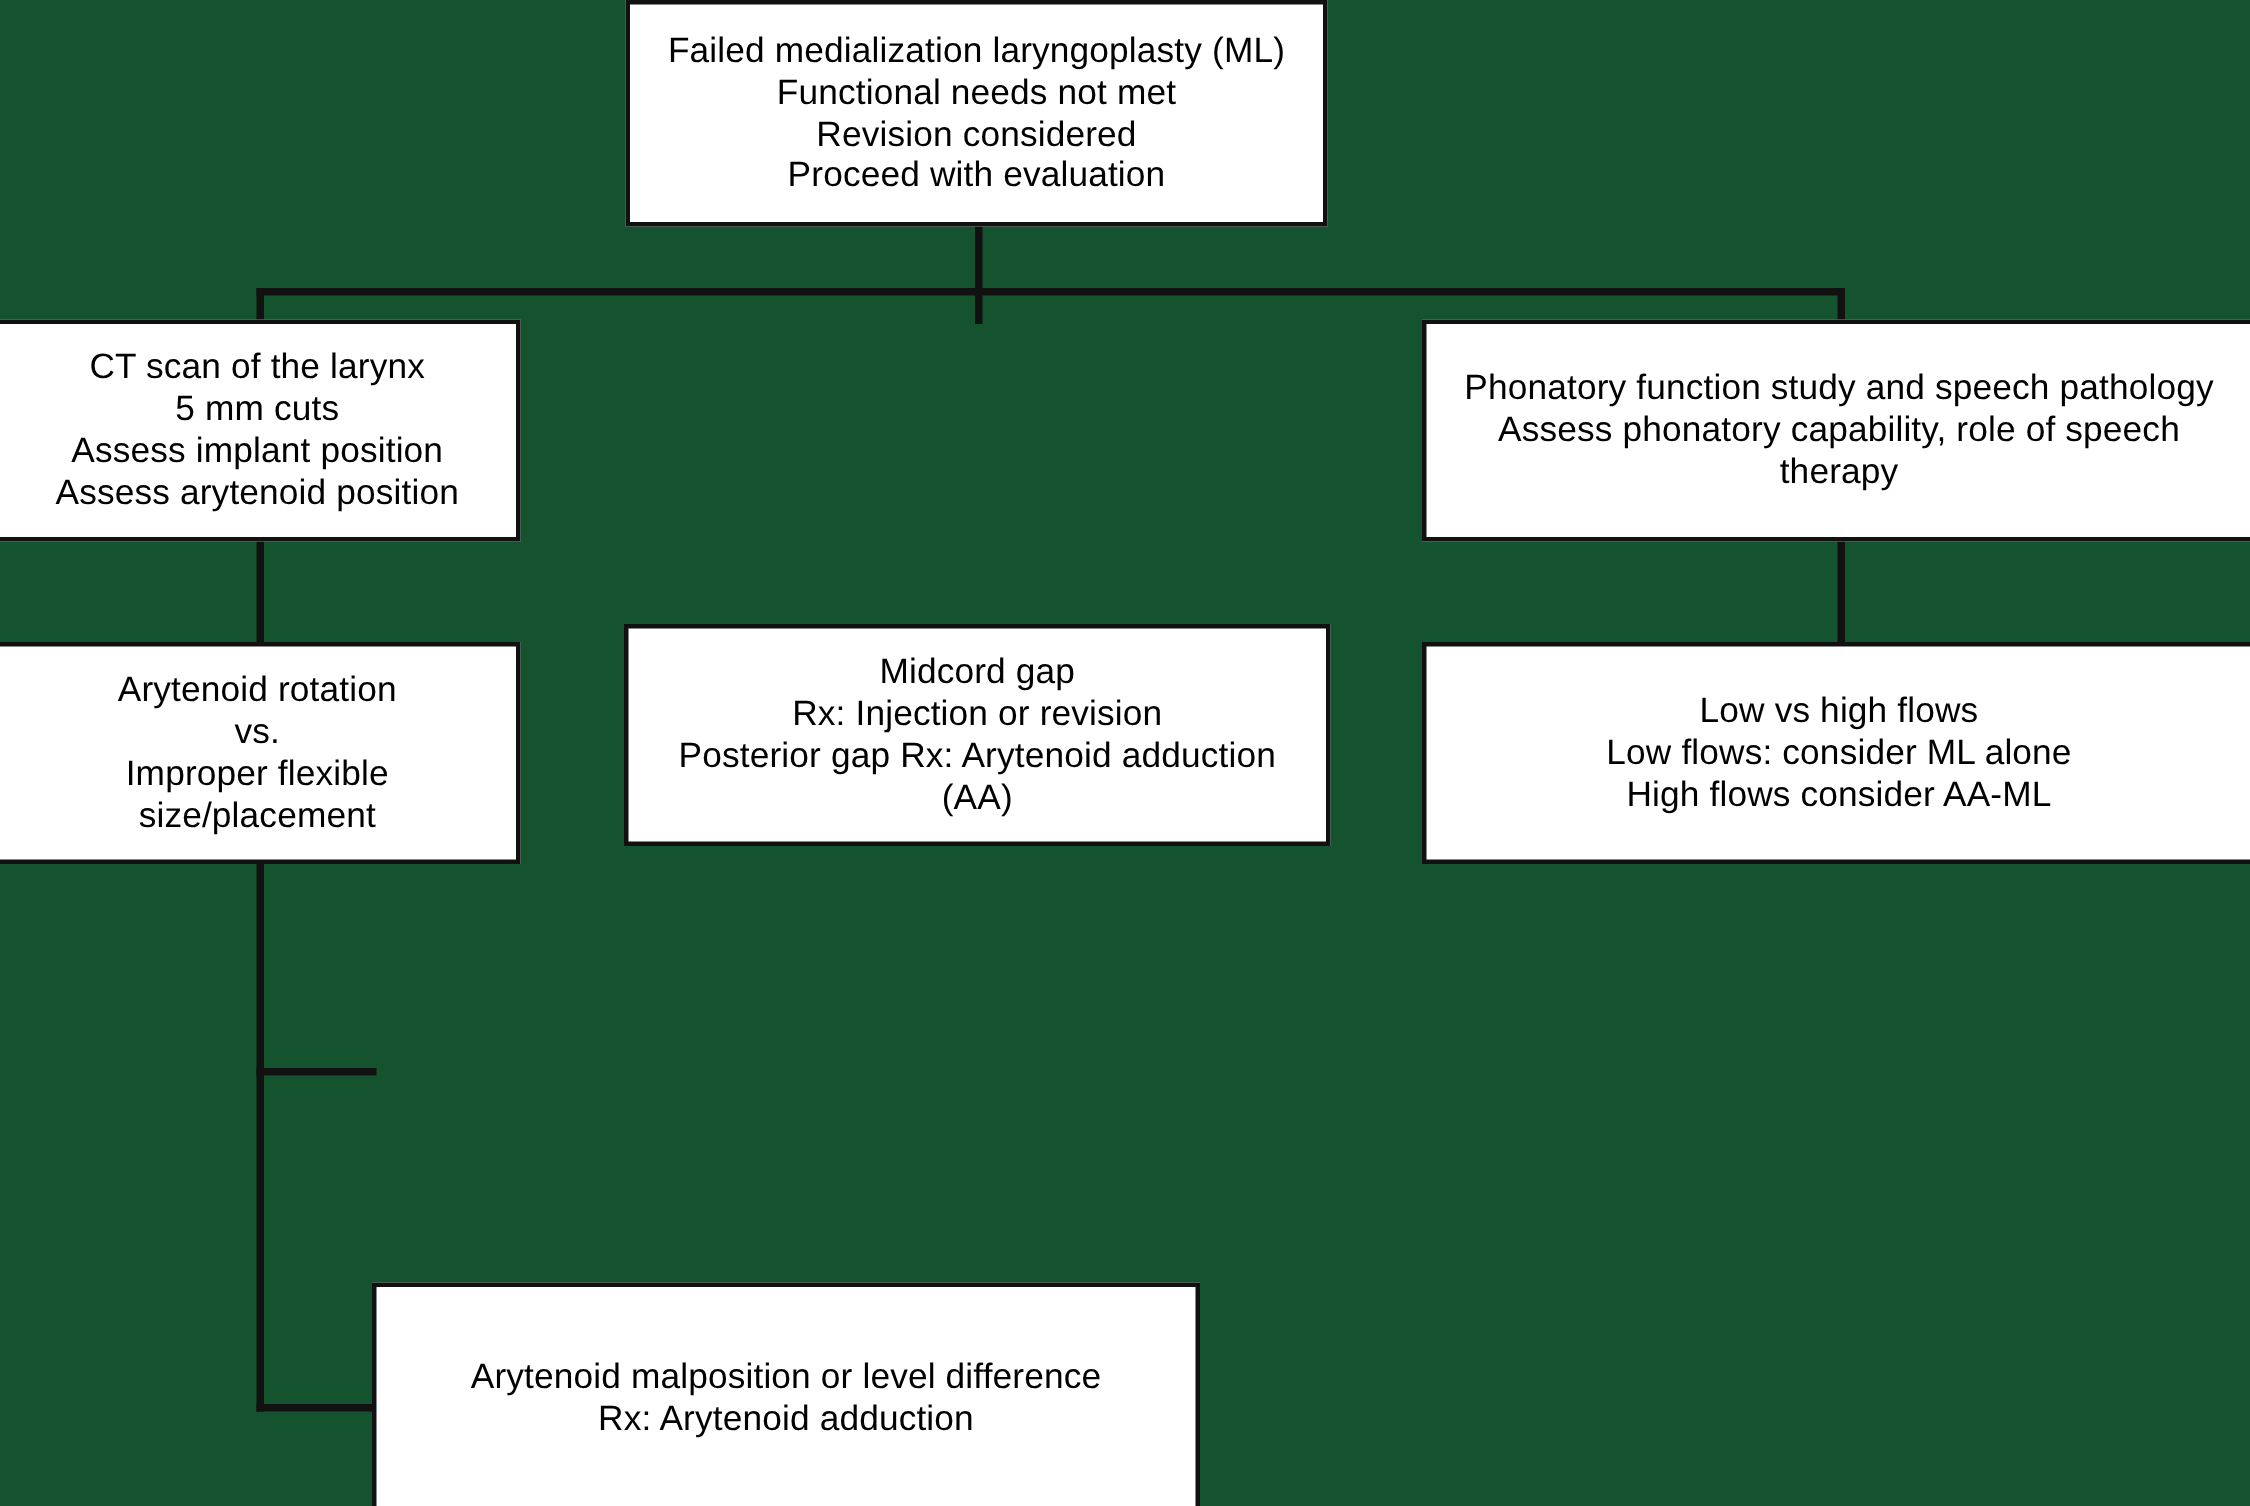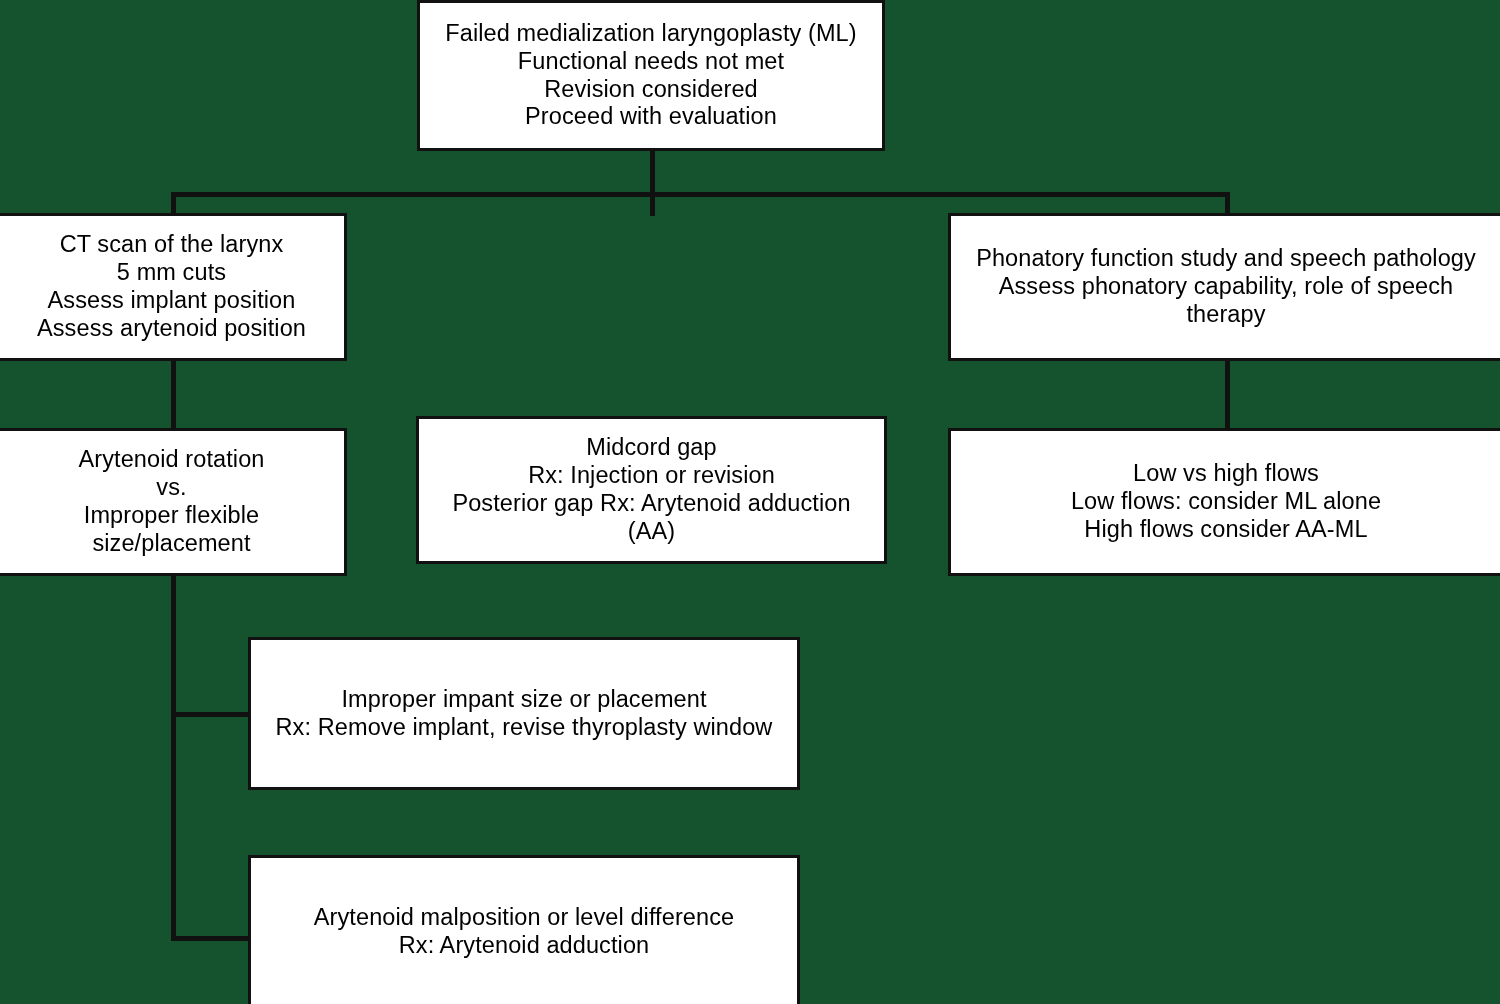--- a/index.html
+++ b/index.html
@@ -101,23 +101,19 @@
 Rx: Injection or revision
 Posterior gap Rx: Arytenoid adduction (AA)</div>
   </div>
 
   <div class="node" style="left:948px; top:428px; width:556px; height:148px;">
     <div class="node-text">Low vs high flows
 Low flows: consider ML alone
 High flows consider AA-ML</div>
   </div>
 
-  <div class="node" style="left:248px; top:637px; width:552px; height:153px;">
-    <div class="node-text">Improper impant size or placement
-Rx: Remove implant, revise thyroplasty window</div>
-  </div>
 
   <div class="node" style="left:248px; top:855px; width:552px; height:153px;">
     <div class="node-text">Arytenoid malposition or level difference
 Rx: Arytenoid adduction</div>
   </div>
 
 </div>
 
 </body></html>

